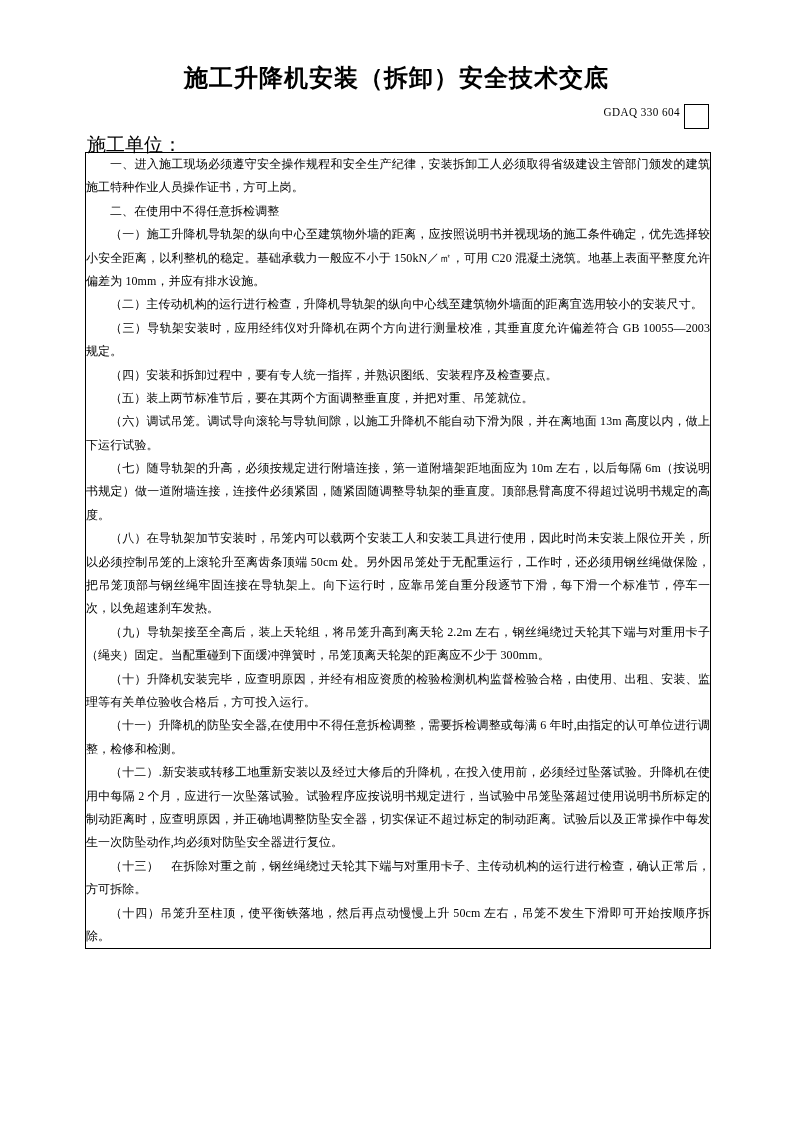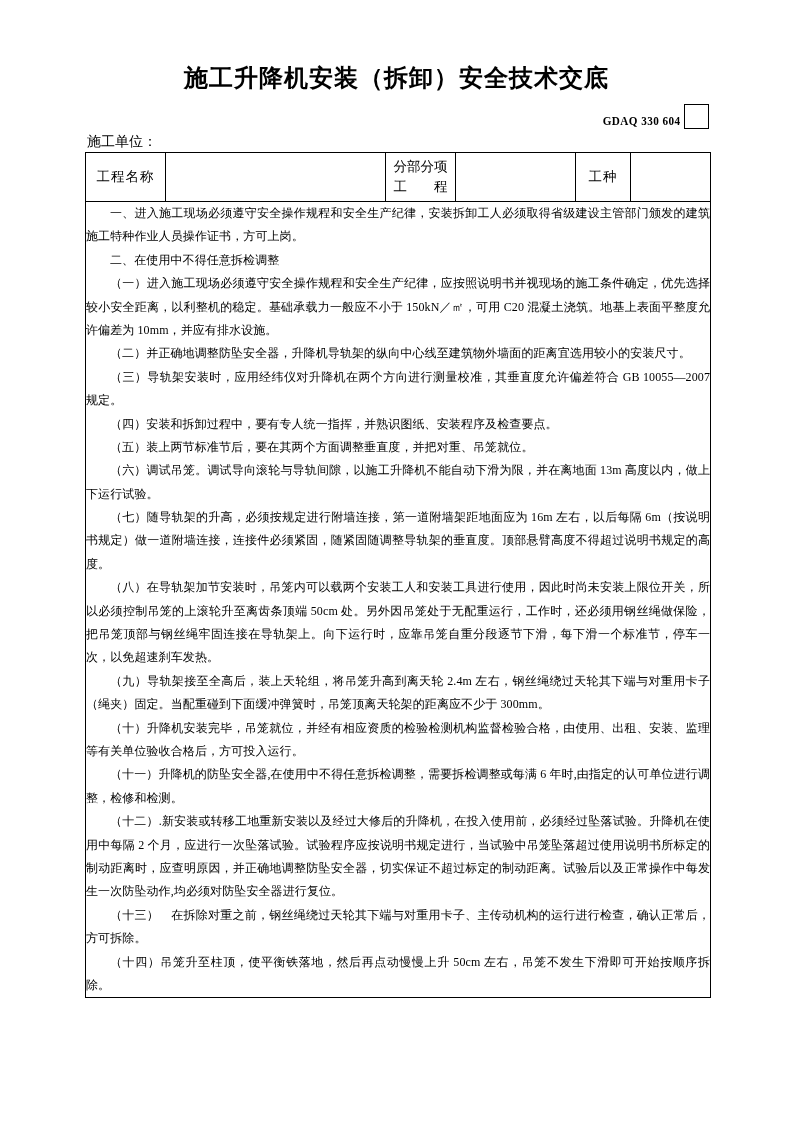--- a/index.html
+++ b/index.html
@@ -36,23 +36,22 @@
     letter-spacing: 1px;
     line-height: 1.2;
   }
 
   
   .code-row {
     position: absolute;
     right: 84px;
     top: 104px;
     display: flex;
-    align-items: flex-end;
+    align-items: flex-start;
     gap: 4px;
-    font-weight: bold;
   }
   .code-text {
     font-family: "Liberation Serif", "DejaVu Serif", serif;
     font-size: 13px;
     letter-spacing: 0.5px;
     transform: scaleX(0.86);
     transform-origin: right center;
     white-space: nowrap;
   }
   .code-box {
@@ -60,21 +59,21 @@
     height: 25px;
     border: 1px solid #000;
     box-sizing: border-box;
   }
 
   
   .unit-line {
     position: absolute;
     left: 87px;
     top: 134px;
-    font-size: 14px;
+    font-size: 19px;
     line-height: 1.2;
     white-space: nowrap;
   }
 
   
   .main-table {
     position: absolute;
     left: 85px;
     top: 152px;
     width: 625px;
@@ -138,46 +137,35 @@
   <table class="main-table">
     <colgroup>
       <col style="width:80px">
       <col style="width:220px">
       <col style="width:70px">
       <col style="width:120px">
       <col style="width:55px">
       <col style="width:80px">
     </colgroup>
     <tbody>
-      <tr class="hdr-row">
-        <td class="cell-label">工程名称</td>
-        <td class="cell-value"></td>
-        <td class="cell-label-2">
-            <span class="ln">分部分项</span>
-            <span class="ln">工　　程</span>
-          </td>
-        <td class="cell-value"></td>
-        <td class="cell-label">工种</td>
-        <td class="cell-value"></td>
-      </tr>
       <tr>
         <td class="body-cell" colspan="6">
           <div id="paragraph-host">
               <p class="para">一、进入施工现场必须遵守安全操作规程和安全生产纪律，安装拆卸工人必须取得省级建设主管部门颁发的建筑施工特种作业人员操作证书，方可上岗。</p>
               <p class="para">二、在使用中不得任意拆检调整</p>
-              <p class="para">（一）进入施工现场必须遵守安全操作规程和安全生产纪律，应按照说明书并视现场的施工条件确定，优先选择较小安全距离，以利整机的稳定。基础承载力一般应不小于 150kN／㎡，可用 C20 混凝土浇筑。地基上表面平整度允许偏差为 10mm，并应有排水设施。</p>
-              <p class="para">（二）并正确地调整防坠安全器，升降机导轨架的纵向中心线至建筑物外墙面的距离宜选用较小的安装尺寸。</p>
-              <p class="para">（三）导轨架安装时，应用经纬仪对升降机在两个方向进行测量校准，其垂直度允许偏差符合 GB 10055—2007 规定。</p>
+              <p class="para">（一）施工升降机导轨架的纵向中心至建筑物外墙的距离，应按照说明书并视现场的施工条件确定，优先选择较小安全距离，以利整机的稳定。基础承载力一般应不小于 150kN／㎡，可用 C20 混凝土浇筑。地基上表面平整度允许偏差为 10mm，并应有排水设施。</p>
+              <p class="para">（二）主传动机构的运行进行检查，升降机导轨架的纵向中心线至建筑物外墙面的距离宜选用较小的安装尺寸。</p>
+              <p class="para">（三）导轨架安装时，应用经纬仪对升降机在两个方向进行测量校准，其垂直度允许偏差符合 GB 10055—2003 规定。</p>
               <p class="para">（四）安装和拆卸过程中，要有专人统一指挥，并熟识图纸、安装程序及检查要点。</p>
               <p class="para">（五）装上两节标准节后，要在其两个方面调整垂直度，并把对重、吊笼就位。</p>
               <p class="para">（六）调试吊笼。调试导向滚轮与导轨间隙，以施工升降机不能自动下滑为限，并在离地面 13m 高度以内，做上下运行试验。</p>
-              <p class="para">（七）随导轨架的升高，必须按规定进行附墙连接，第一道附墙架距地面应为 16m 左右，以后每隔 6m（按说明书规定）做一道附墙连接，连接件必须紧固，随紧固随调整导轨架的垂直度。顶部悬臂高度不得超过说明书规定的高度。</p>
+              <p class="para">（七）随导轨架的升高，必须按规定进行附墙连接，第一道附墙架距地面应为 10m 左右，以后每隔 6m（按说明书规定）做一道附墙连接，连接件必须紧固，随紧固随调整导轨架的垂直度。顶部悬臂高度不得超过说明书规定的高度。</p>
               <p class="para">（八）在导轨架加节安装时，吊笼内可以载两个安装工人和安装工具进行使用，因此时尚未安装上限位开关，所以必须控制吊笼的上滚轮升至离齿条顶端 50cm 处。另外因吊笼处于无配重运行，工作时，还必须用钢丝绳做保险，把吊笼顶部与钢丝绳牢固连接在导轨架上。向下运行时，应靠吊笼自重分段逐节下滑，每下滑一个标准节，停车一次，以免超速刹车发热。</p>
-              <p class="para">（九）导轨架接至全高后，装上天轮组，将吊笼升高到离天轮 2.4m 左右，钢丝绳绕过天轮其下端与对重用卡子（绳夹）固定。当配重碰到下面缓冲弹簧时，吊笼顶离天轮架的距离应不少于 300mm。</p>
-              <p class="para">（十）升降机安装完毕，吊笼就位，并经有相应资质的检验检测机构监督检验合格，由使用、出租、安装、监理等有关单位验收合格后，方可投入运行。</p>
+              <p class="para">（九）导轨架接至全高后，装上天轮组，将吊笼升高到离天轮 2.2m 左右，钢丝绳绕过天轮其下端与对重用卡子（绳夹）固定。当配重碰到下面缓冲弹簧时，吊笼顶离天轮架的距离应不少于 300mm。</p>
+              <p class="para">（十）升降机安装完毕，应查明原因，并经有相应资质的检验检测机构监督检验合格，由使用、出租、安装、监理等有关单位验收合格后，方可投入运行。</p>
               <p class="para">（十一）升降机的防坠安全器,在使用中不得任意拆检调整，需要拆检调整或每满 6 年时,由指定的认可单位进行调整，检修和检测。</p>
               <p class="para">（十二）.新安装或转移工地重新安装以及经过大修后的升降机，在投入使用前，必须经过坠落试验。升降机在使用中每隔 2 个月，应进行一次坠落试验。试验程序应按说明书规定进行，当试验中吊笼坠落超过使用说明书所标定的制动距离时，应查明原因，并正确地调整防坠安全器，切实保证不超过标定的制动距离。试验后以及正常操作中每发生一次防坠动作,均必须对防坠安全器进行复位。</p>
               <p class="para">（十三）　在拆除对重之前，钢丝绳绕过天轮其下端与对重用卡子、主传动机构的运行进行检查，确认正常后，方可拆除。</p>
               <p class="para">（十四）吊笼升至柱顶，使平衡铁落地，然后再点动慢慢上升 50cm 左右，吊笼不发生下滑即可开始按顺序拆除。</p>
             </div>
         </td>
       </tr>
     </tbody>
   </table>
 

